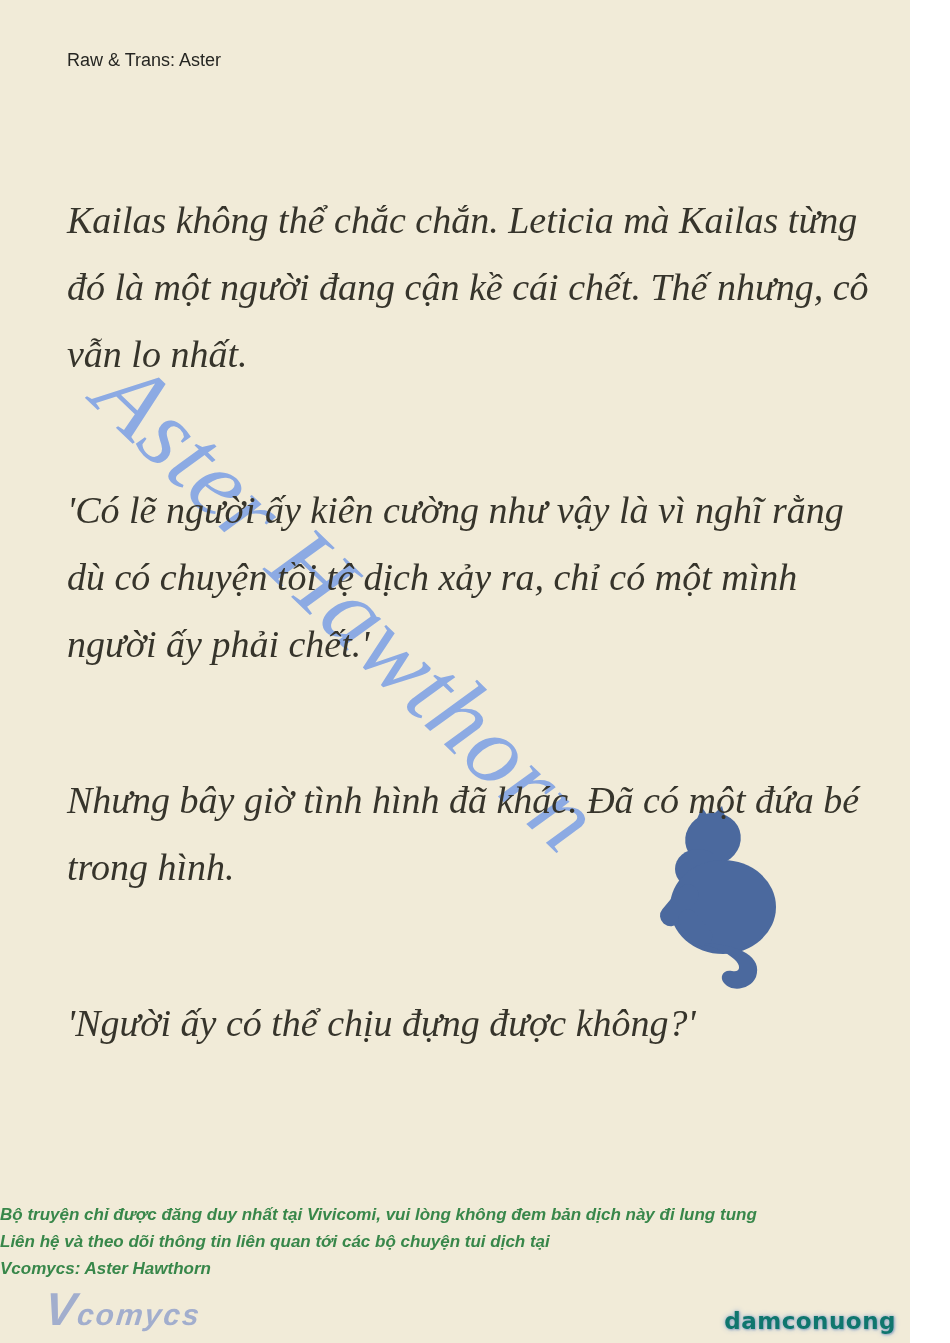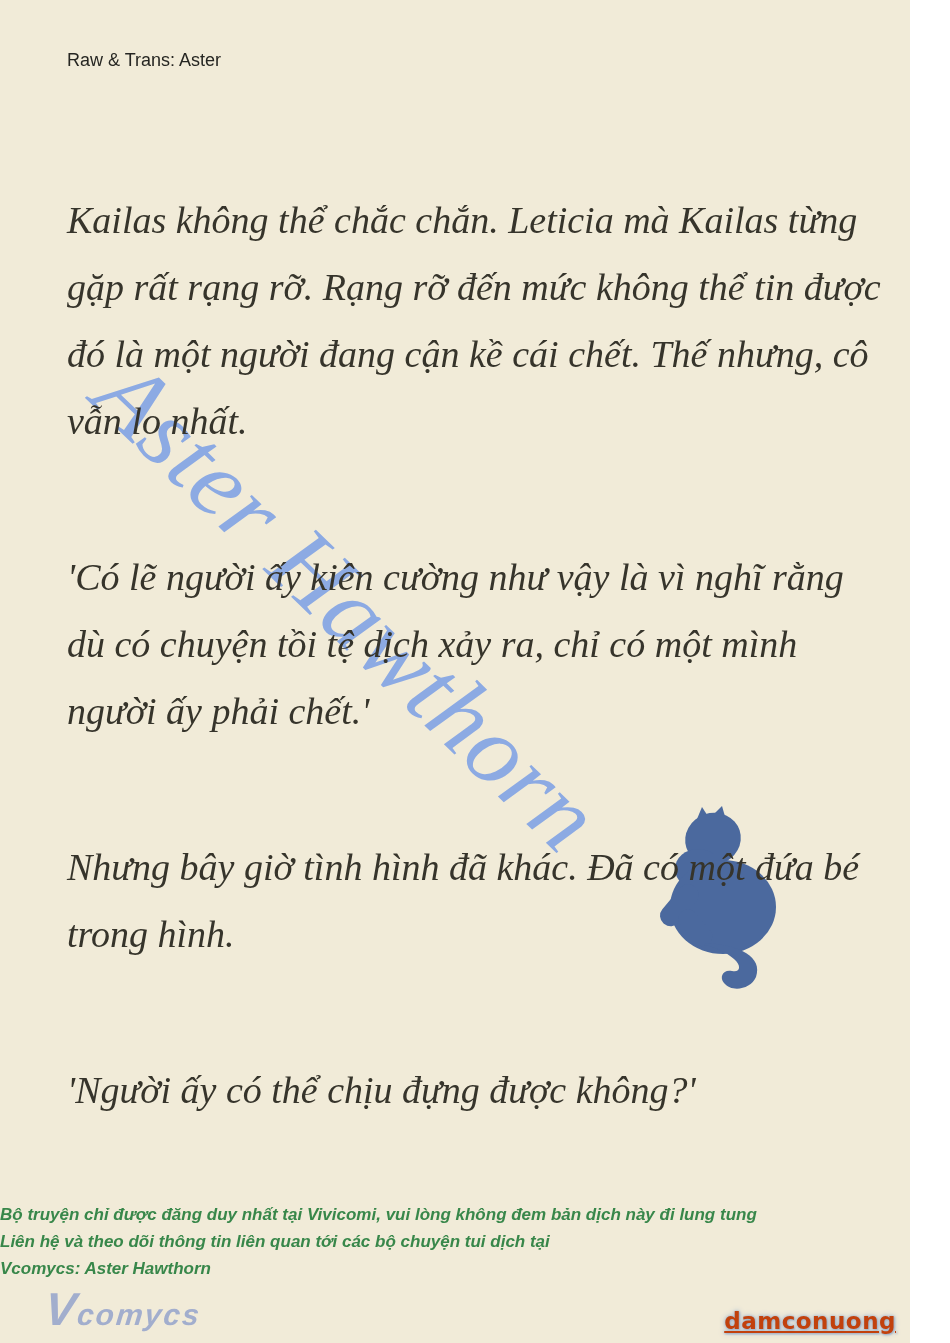--- a/index.html
+++ b/index.html
@@ -87,21 +87,20 @@
       <ellipse cx="95" cy="114" rx="53" ry="47"></ellipse>
       <rect x="27" y="102" width="48" height="21" rx="10" transform="rotate(-50 51 112)"></rect>
       <rect x="46" y="125" width="42" height="19" rx="9" transform="rotate(50 67 135)"></rect>
       <path d="M78,150 C112,152 135,164 128,184 C123,196 104,200 96,190 C91,184 95,176 104,178 C112,180 114,173 106,166 C97,158 84,153 76,152 Z"></path>
     </g>
   </svg>
 
   <div class="body-text" style="color: rgb(54, 52, 43);">
     <div class="para">
       <div class="tline">Kailas không thể chắc chắn. Leticia mà Kailas từng</div>
-      <div class="tline">gặp rất rạng rỡ. Rạng rỡ đến mức không thể tin được</div>
       <div class="tline">đó là một người đang cận kề cái chết. Thế nhưng, cô</div>
       <div class="tline">vẫn lo nhất.</div>
     </div>
     <div class="para">
       <div class="tline">'Có lẽ người ấy kiên cường như vậy là vì nghĩ rằng</div>
       <div class="tline">dù có chuyện tồi tệ dịch xảy ra, chỉ có một mình</div>
       <div class="tline">người ấy phải chết.'</div>
     </div>
     <div class="para">
       <div class="tline">Nhưng bây giờ tình hình đã khác. Đã có một đứa bé</div>
@@ -113,15 +112,15 @@
   </div>
 
   <div class="footer" style="color: rgb(56, 135, 74);">
     <div class="fline">Bộ truyện chỉ được đăng duy nhất tại Vivicomi, vui lòng không đem bản dịch này đi lung tung</div>
     <div class="fline">Liên hệ và theo dõi thông tin liên quan tới các bộ chuyện tui dịch tại</div>
     <div class="fline">Vcomycs: Aster Hawthorn</div>
   </div>
 
   <div class="vlogo" style="color: rgb(141, 157, 203);">Vcomycs</div>
 
-  <div class="sitetag" style="color: #c2410c; text-decoration: underline;">damconuong</div>
+  <div class="sitetag" style="color: #0f766e;">damconuong</div>
 
 </div>
 
 </body></html>

